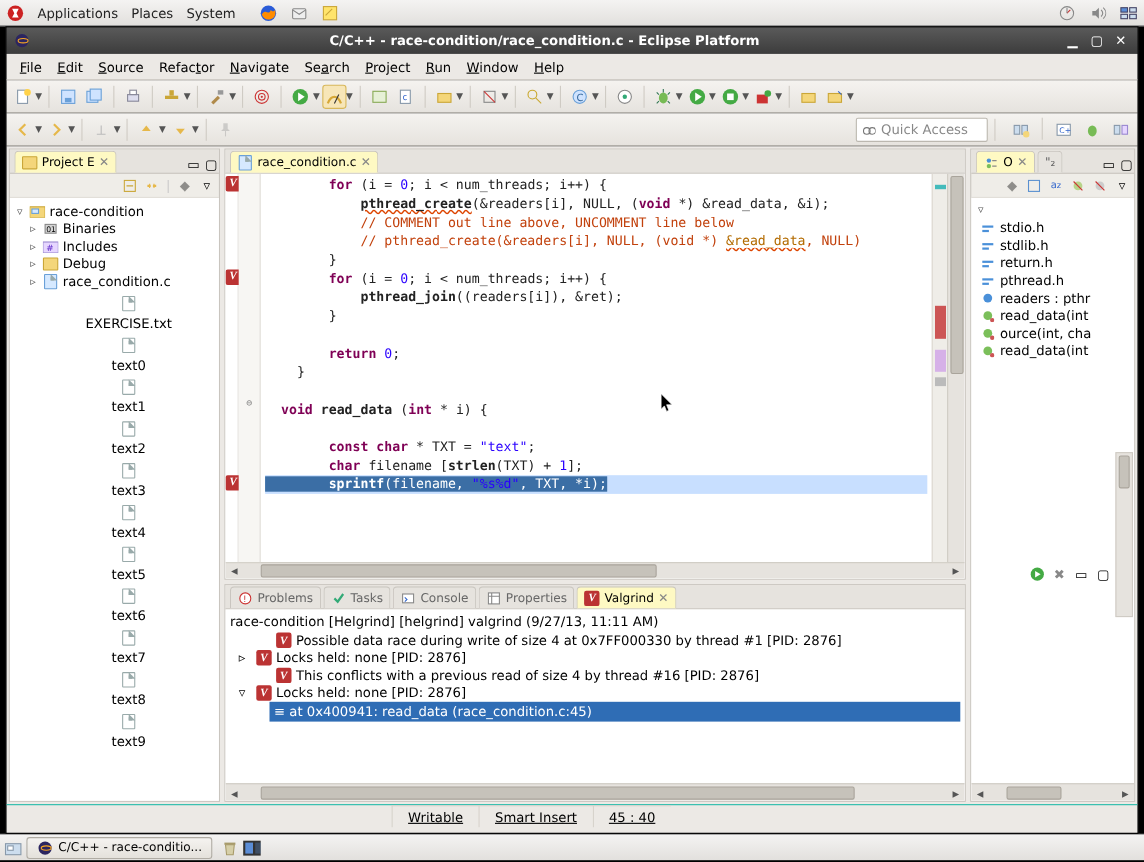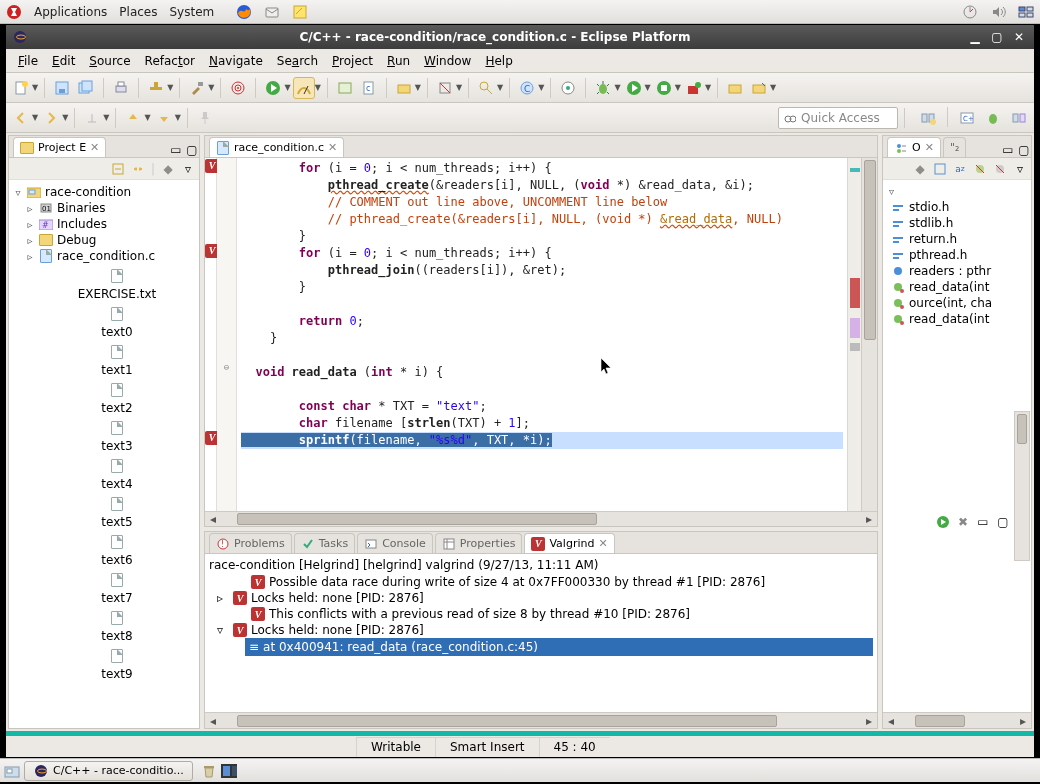--- a/index.html
+++ b/index.html
@@ -19,21 +19,21 @@
   .toolbar.second { height: 30px; }
   .tb-btn { width: 22px; height: 22px; display: inline-flex; align-items: center; justify-content: center; border-radius: 3px; }
   .tb-btn.active { background: #f7e6b8; border: 1px solid #d8b75a; }
   .tb-sep { width: 1px; height: 20px; background: #cfcbc4; margin: 0 4px; }
   .drop { font-size: 8px; color: #555; margin-left: -2px; }
   .quick { margin-left: auto; display: flex; align-items: center; border: 1px solid #bcb8b0; background: #fff; height: 22px; padding: 0 4px; width: 120px; border-radius: 2px; color: #888; }
   .persp { display: flex; gap: 4px; margin-left: 6px; }
   .workarea { position: relative; flex: 1; background: #ece9e5; height: calc(100% - 24px - 24px - 30px - 30px - 26px); display: flex; }
   .view { background: #efede8; border: 1px solid #c9c5bf; display: flex; flex-direction: column; margin: 2px; }
   .view-tabrow { height: 22px; display: flex; align-items: flex-end; background: #e6e3de; border-bottom: 1px solid #c9c5bf; padding-left: 4px; gap: 2px; }
-  .tab { height: 20px; background: #ffffff; border: 1px solid #c9c5bf; border-bottom: none; border-radius: 4px 4px 0 0; padding: 2px 6px; display: flex; align-items: center; gap: 4px; font-size: 11px; }
+  .tab { height: 20px; background: #fef9c3; border: 1px solid #c9c5bf; border-bottom: none; border-radius: 4px 4px 0 0; padding: 2px 6px; display: flex; align-items: center; gap: 4px; font-size: 11px; }
   .tab.inactive { background: #e6e3de; color: #666; }
   .tab .close { color: #888; }
   .view-toolbar { height: 22px; display: flex; align-items: center; justify-content: flex-end; padding: 0 4px; gap: 6px; border-bottom: 1px solid #e2dfd9; }
   .mini-icon { width: 14px; height: 14px; display: inline-flex; align-items: center; justify-content: center; }
   .view-body { flex: 1; background: #fff; overflow: hidden; position: relative; }
   .tree { padding: 4px 2px; font-size: 12px; }
   .tree-row { display: flex; align-items: center; gap: 4px; padding: 1px 2px; white-space: nowrap; }
   .tree-row .tw { width: 10px; text-align: center; color: #555; font-size: 10px; }
   .indent-1 { padding-left: 14px; }
   .indent-2 { padding-left: 28px; flex-direction: column; }
@@ -57,21 +57,21 @@
   .ov-mark { position: absolute; left: 2px; width: 10px; height: 4px; }
   .vscroll { width: 16px; background: #e6e3de; border-left: 1px solid #cfcbc4; position: relative; }
   .vscroll .thumb { position: absolute; left: 2px; width: 12px; background: #c6c2ba; border: 1px solid #a9a49b; border-radius: 2px; }
   .hscroll { height: 16px; background: #e6e3de; border-top: 1px solid #cfcbc4; display: flex; align-items: center; }
   .hscroll .thumb { height: 12px; background: #c6c2ba; border: 1px solid #a9a49b; border-radius: 2px; margin: 0 16px; }
   .hscroll .arrow { width: 16px; text-align: center; color: #555; }
   .outline-row { display: flex; align-items: center; gap: 4px; padding: 1px 2px; font-size: 12px; white-space: nowrap; }
   .valgrind-body { font-size: 12px; padding: 2px 4px; }
   .vg-row { display: flex; align-items: center; gap: 4px; padding: 1px 2px; white-space: nowrap; }
   .vg-sel { background: #2f6db5; color: #fff; padding: 2px 4px; margin-left: 36px; display: flex; align-items: center; gap: 4px; }
-  .statusbar { height: 26px; background: #ece9e5; border-top: 5px solid #14b8a6; display: flex; align-items: center; font-size: 12px; }
+  .statusbar { height: 26px; background: #ece9e5; border-top: 1px solid #14b8a6; display: flex; align-items: flex-start; font-size: 12px; text-decoration: underline; }
   .status-cell { padding: 0 14px; border-top: 1px solid #d7d3cc; border-left: 1px solid #d7d3cc; height: 20px; display: flex; align-items: center; }
   .task-panel { height: 24px; background: linear-gradient(#f4f3f2,#e2e0dd); border-top: 1px solid #bbb; display: flex; align-items: center; padding: 0 4px; gap: 4px; }
   .task-btn { height: 20px; border: 1px solid #b0aca4; background: linear-gradient(#f5f3f0,#e4e1db); border-radius: 3px; padding: 0 8px; display: flex; align-items: center; gap: 4px; font-size: 11px; max-width: 190px; }
   .cursor { position: absolute; width: 12px; height: 18px; pointer-events: none; }
   svg { display: block; }
   .val-icon { width:14px; height:14px; background:#b33; color:#fff; font-family:serif; font-weight:bold; font-size:10px; display:inline-flex; align-items:center; justify-content:center; border-radius:2px; font-style:italic;}
 </style>
 </head>
 <body>
 
@@ -688,21 +688,21 @@
                   <span>Possible data race during write of size 4 at 0x7FF000330 by thread #1 [PID: 2876]</span>
                 </div>
                 <div class="vg-row" style="padding-left: 8px;">
                   <span class="tw" style="width:12px;display:inline-block">▹</span>
                   <span class="val-icon">V</span>
                   <span>Locks held: none [PID: 2876]</span>
                 </div>
                 <div class="vg-row" style="padding-left: 26px;">
                   <span class="tw" style="width:12px;display:inline-block"></span>
                   <span class="val-icon">V</span>
-                  <span>This conflicts with a previous read of size 8 by thread #10 [PID: 2876]</span>
+                  <span>This conflicts with a previous read of size 4 by thread #16 [PID: 2876]</span>
                 </div>
                 <div class="vg-row" style="padding-left: 8px;">
                   <span class="tw" style="width:12px;display:inline-block">▿</span>
                   <span class="val-icon">V</span>
                   <span>Locks held: none [PID: 2876]</span>
                 </div>
               </div>
             <div class="vg-sel">
               <span>≡</span>
               <span>at 0x400941: read_data (race_condition.c:45)</span>

